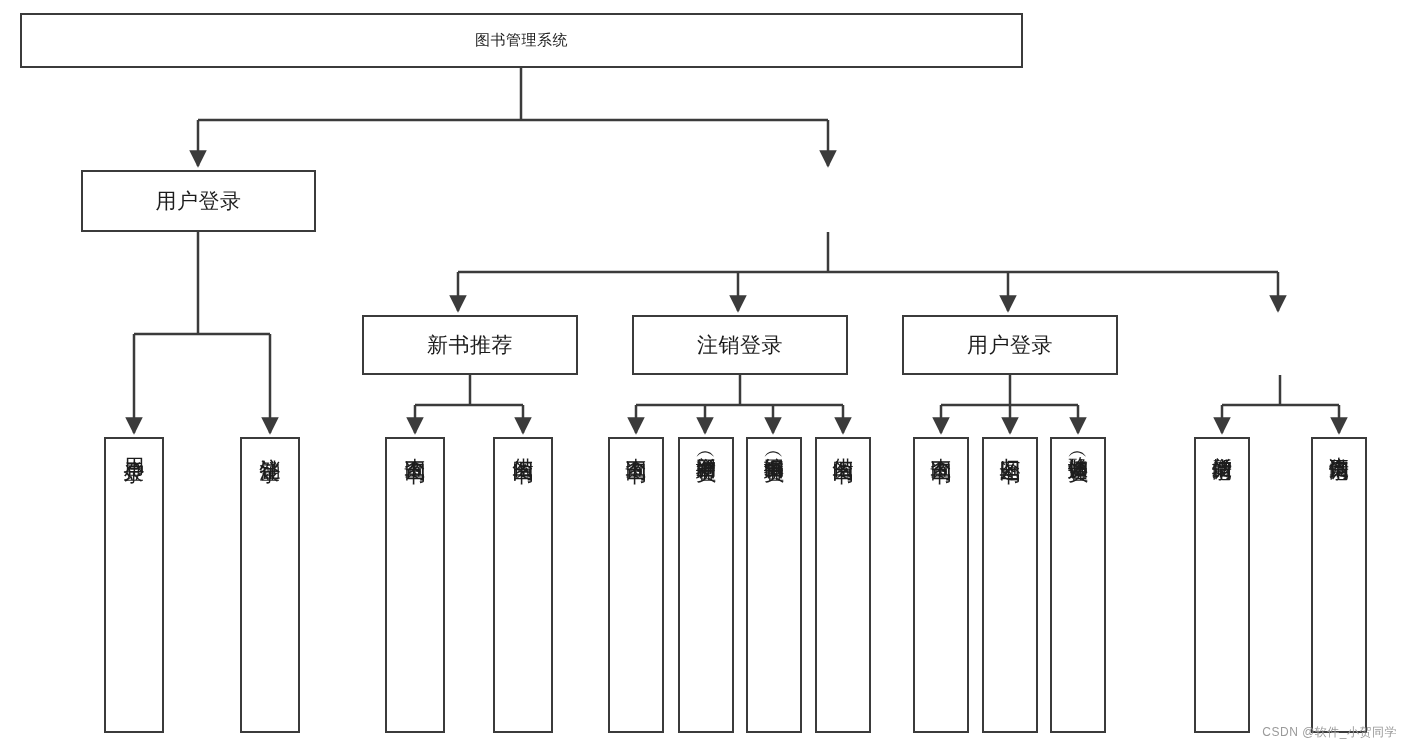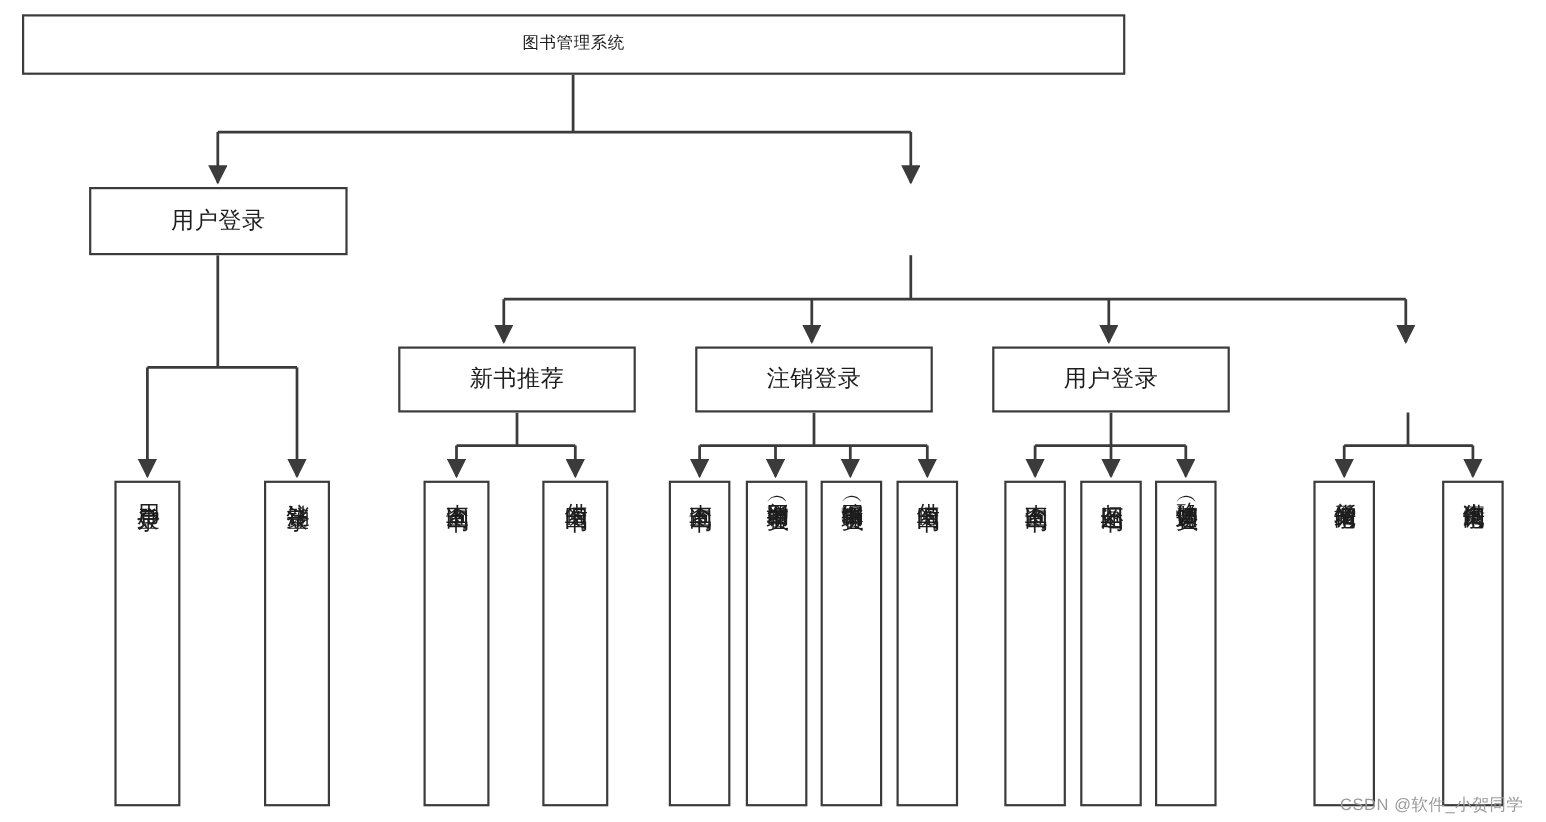--- a/index.html
+++ b/index.html
@@ -62,23 +62,23 @@
     letter-spacing: 2px;
     text-align: left;
     max-height: 290px;
   }
   .node-vertical.tall-text .label {
     font-size: 20px;
     letter-spacing: 1px;
   }
   .watermark {
     position: absolute;
-    right: 20px;
+    right: 8px;
     bottom: 6px;
-    font-size: 15px;
+    font-size: 12px;
     color: #9a9a9a;
     white-space: nowrap;
     letter-spacing: 0.5px;
   }
 </style>
 </head>
 <body>
 
 <div id="diagram-root">
 

